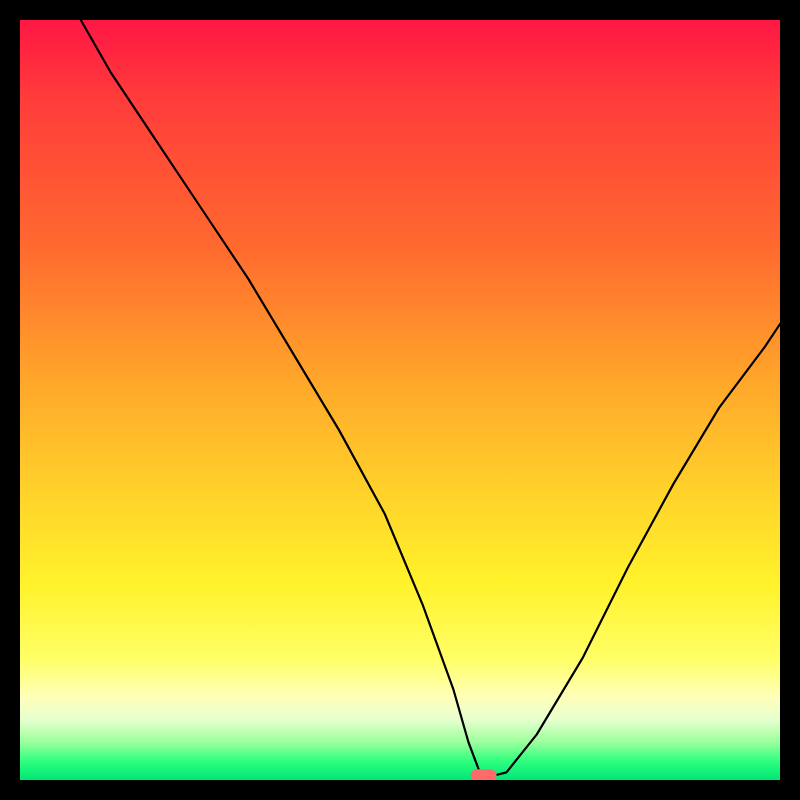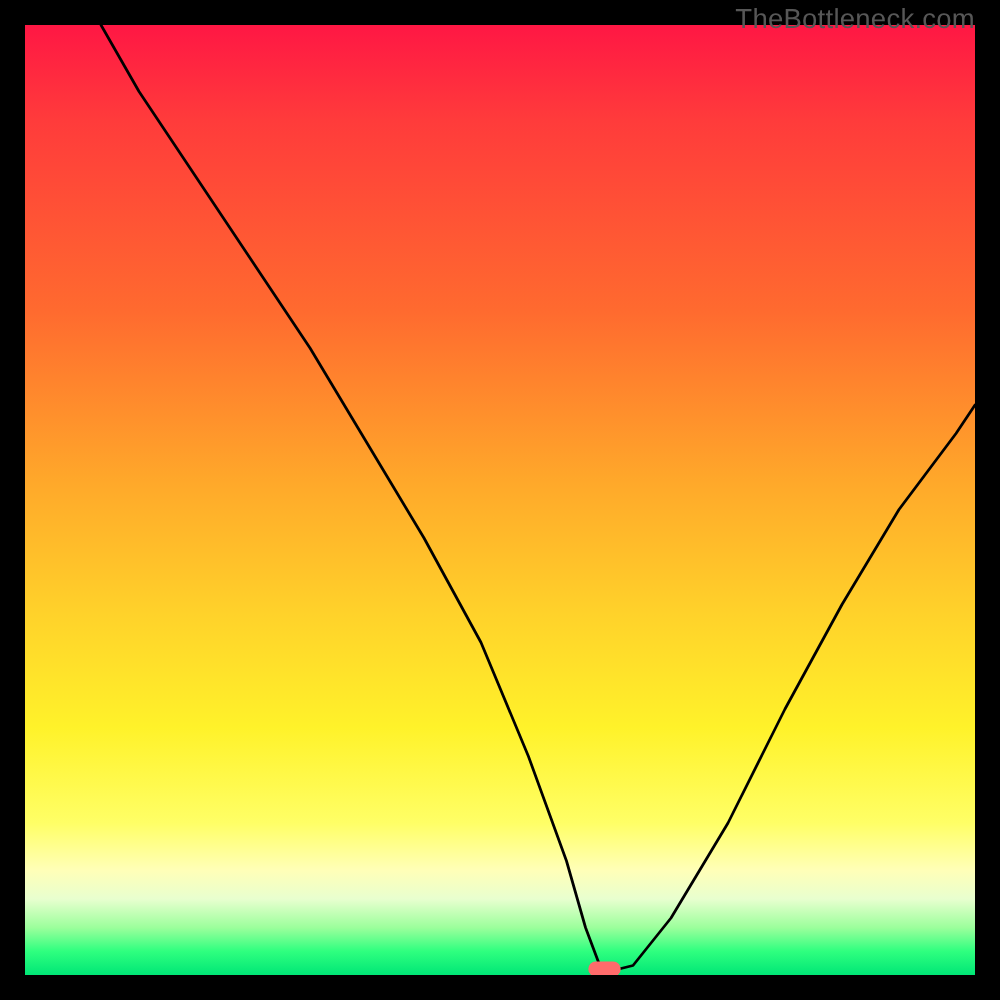--- a/index.html
+++ b/index.html
@@ -72,21 +72,20 @@
   .marker {
     fill: #ff6b6b;
     stroke: none;
   }
 </style>
 </head>
 <body>
 
 <div class="frame">
 
-  <div class="watermark">TheBottleneck.com</div>
 
   <div class="plot-area">
     <div class="gradient"></div>
 
     <svg class="svg-layer" viewBox="0 0 760 760" preserveAspectRatio="none">
       <path id="curve" class="curve-path" d="M60.8 0.0 L91.2 53.2 L136.8 121.6 L182.4 190.0 L228.0 258.4 L273.6 334.4 L319.2 410.4 L364.8 494.0 L402.8 585.2 L433.2 668.8 L448.4 722.0 L459.8 752.4 L471.2 756.2 L486.4 752.4 L516.8 714.4 L562.4 638.4 L608.0 547.2 L653.6 463.6 L699.2 387.6 L744.8 326.8 L760.0 304.0"></path>
       <rect id="marker" class="marker" rx="6" ry="6" x="450.6" y="749.2" width="26" height="12"></rect>
     </svg>
   </div>
 </div>

